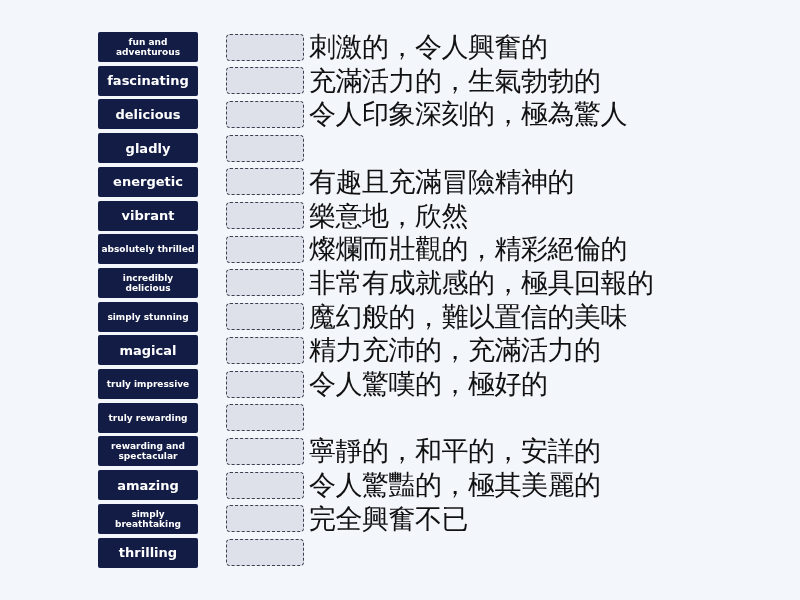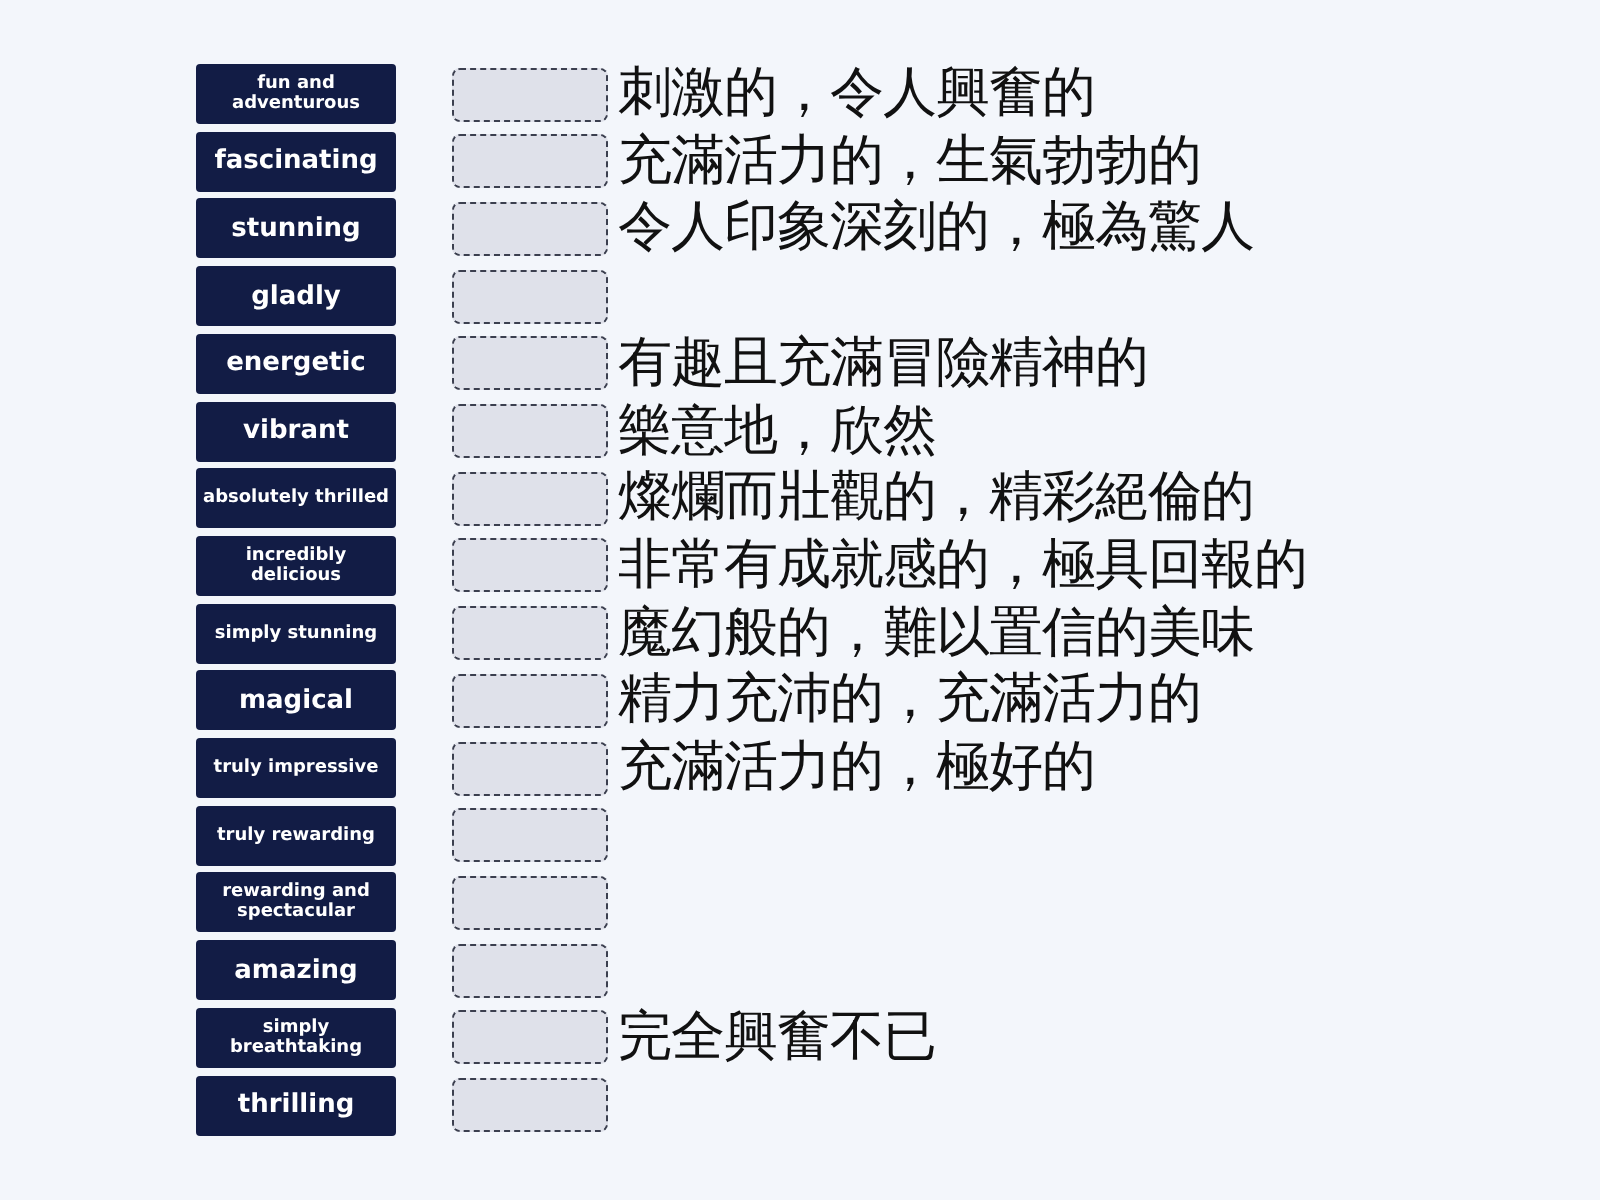--- a/index.html
+++ b/index.html
@@ -78,21 +78,21 @@
       letter-spacing: -0.5px;
     }
   </style>
 </head>
 <body>
 
 <div class="activity">
   <div class="cards">
     <div class="card small" style="top:0px">fun and adventurous</div>
     <div class="card" style="top:33.7px">fascinating</div>
-    <div class="card" style="top:67.4px">stunning</div>
+    <div class="card" style="top:67.4px">delicious</div>
     <div class="card" style="top:101.1px">gladly</div>
     <div class="card" style="top:134.8px">energetic</div>
     <div class="card" style="top:168.5px">vibrant</div>
     <div class="card small" style="top:202.2px">absolutely thrilled</div>
     <div class="card small" style="top:235.9px">incredibly delicious</div>
     <div class="card small" style="top:269.6px">simply stunning</div>
     <div class="card" style="top:303.3px">magical</div>
     <div class="card small" style="top:337px">truly impressive</div>
     <div class="card small" style="top:370.7px">truly rewarding</div>
     <div class="card small" style="top:404.4px">rewarding and spectacular</div>
@@ -136,30 +136,32 @@
     <div class="row" style="top:269.6px">
       <div class="drop"></div>
       <span class="desc">魔幻般的，難以置信的美味</span>
     </div>
     <div class="row" style="top:303.3px">
       <div class="drop"></div>
       <span class="desc">精力充沛的，充滿活力的</span>
     </div>
     <div class="row" style="top:337px">
       <div class="drop"></div>
-      <span class="desc">充滿活力的，極好的</span>
+      <span class="desc">令人驚嘆的，極好的</span>
     </div>
     <div class="row" style="top:370.7px">
       <div class="drop"></div>
     </div>
     <div class="row" style="top:404.4px">
       <div class="drop"></div>
+      <span class="desc">寧靜的，和平的，安詳的</span>
     </div>
     <div class="row" style="top:438.1px">
       <div class="drop"></div>
+      <span class="desc">令人驚豔的，極其美麗的</span>
     </div>
     <div class="row" style="top:471.8px">
       <div class="drop"></div>
       <span class="desc">完全興奮不已</span>
     </div>
     <div class="row" style="top:505.5px">
       <div class="drop"></div>
     </div>
   </div>
 </div>

